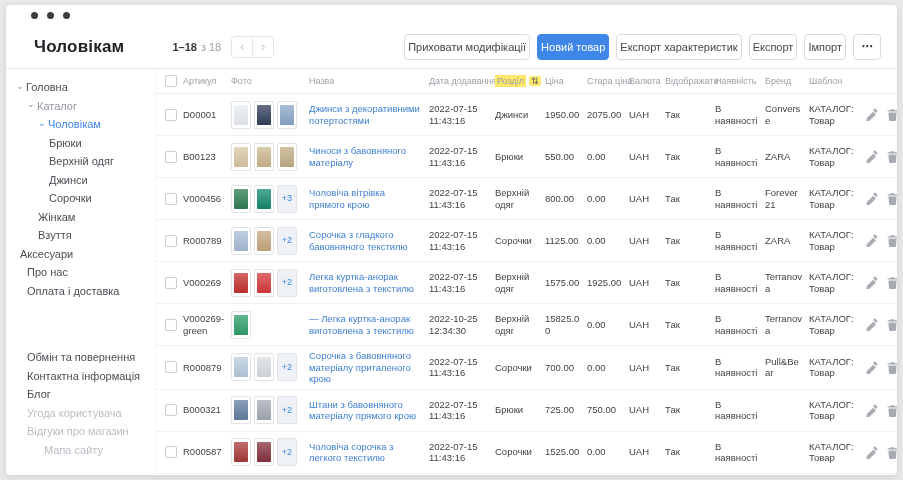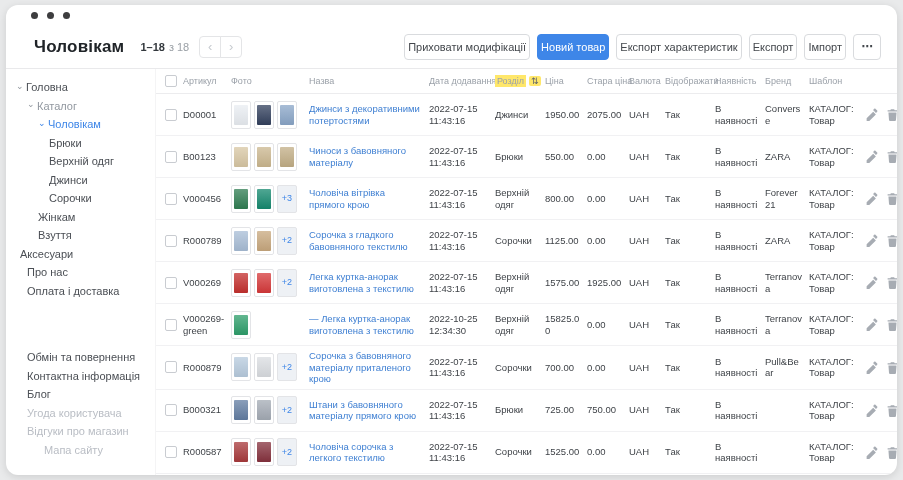--- a/index.html
+++ b/index.html
@@ -1,26 +1,26 @@
 <!DOCTYPE html>
 <html><head>
 <meta charset="utf-8">
 <style>
   * { box-sizing: border-box; margin: 0; padding: 0; }
   html, body { width: 903px; height: 480px; overflow: hidden; }
   body { background: #e9eaeb; font-family: "Liberation Sans", "DejaVu Sans", sans-serif; }
   .stage { width: 903px; height: 480px; padding: 5px 6px; }
-  .window { width: 100%; height: 100%; background: #fff; border-radius: 12px; box-shadow: 0 2px 8px rgba(0,0,0,.12); overflow: hidden; display: flex; flex-direction: column; }
+  .window { width: 100%; height: 100%; background: #fff; border-radius: 4px; box-shadow: 0 2px 8px rgba(0,0,0,.12); overflow: hidden; display: flex; flex-direction: column; }
 
   .titlebar { height: 20px; flex: 0 0 20px; display: flex; align-items: center; gap: 9px; padding-left: 25px; }
   .dot { width: 7px; height: 7px; border-radius: 50%; background: #3d3d3f; }
 
   .page-header { height: 44px; flex: 0 0 44px; display: flex; align-items: center; padding: 0 16px 0 28px; border-bottom: 1px solid #e9e9eb; }
   .page-title { font-size: 17px; font-weight: 700; color: #202428; margin-right: 16px; letter-spacing: .2px; }
-  .pagination { display: flex; align-items: center; }
+  .pagination { display: flex; align-items: center; margin-left: 32px; }
   .pag-range { font-size: 11px; font-weight: 700; color: #33383d; margin-right: 4px; }
   .pag-total { font-size: 11px; color: #9aa0a6; margin-right: 10px; }
   .pag-btn { width: 22px; height: 22px; background: #fff; border: 1px solid #e4e5e7; color: #c6cacf; font-size: 13px; line-height: 1; display: flex; align-items: center; justify-content: center; cursor: pointer; font-family: inherit; }
   .pag-btn.prev { border-radius: 4px 0 0 4px; }
   .pag-btn.next { border-radius: 0 4px 4px 0; margin-left: -1px; }
   .header-actions { margin-left: auto; display: flex; gap: 7px; }
   .btn { height: 26px; padding: 0 3px; font-size: 11px; color: #43474c; background: #fff; border: 1px solid #d9dbde; border-radius: 4px; display: flex; align-items: center; cursor: pointer; white-space: nowrap; font-family: inherit; }
   .btn.primary { background: #3e86e8; border-color: #3e86e8; color: #fff; }
   .btn.more { width: 28px; justify-content: center; font-weight: 700; padding: 0; }
 

